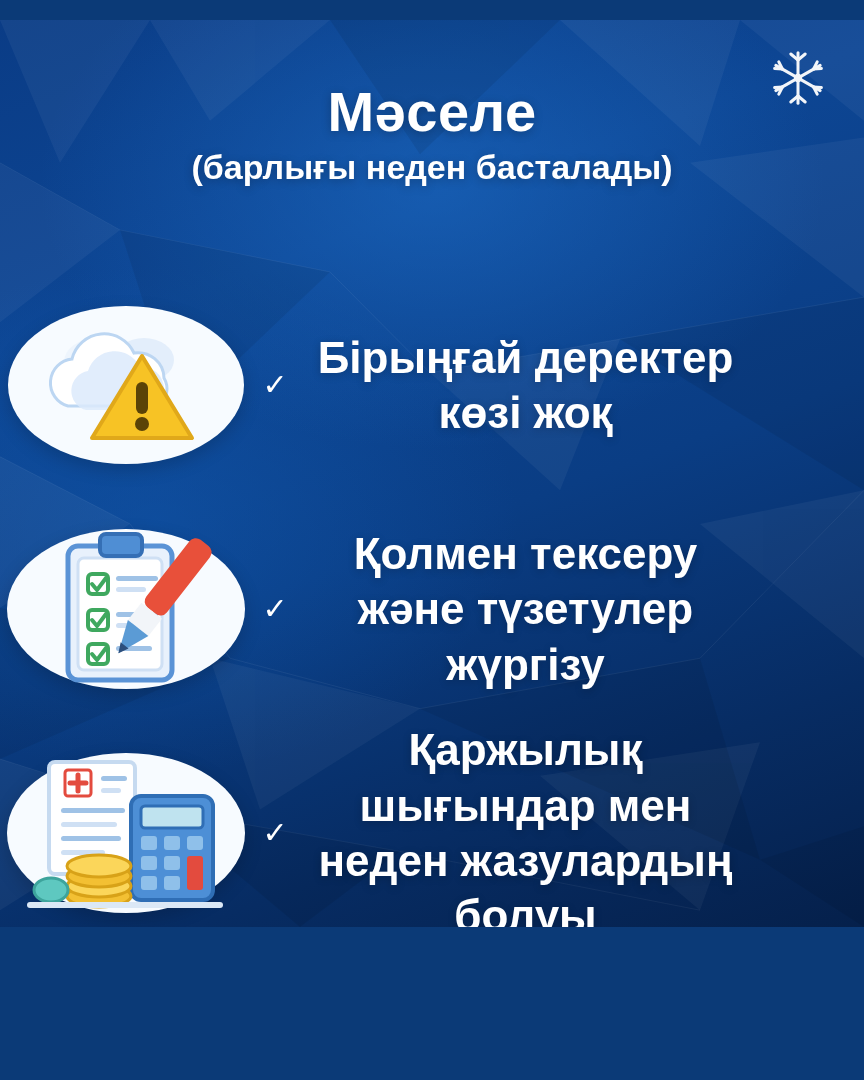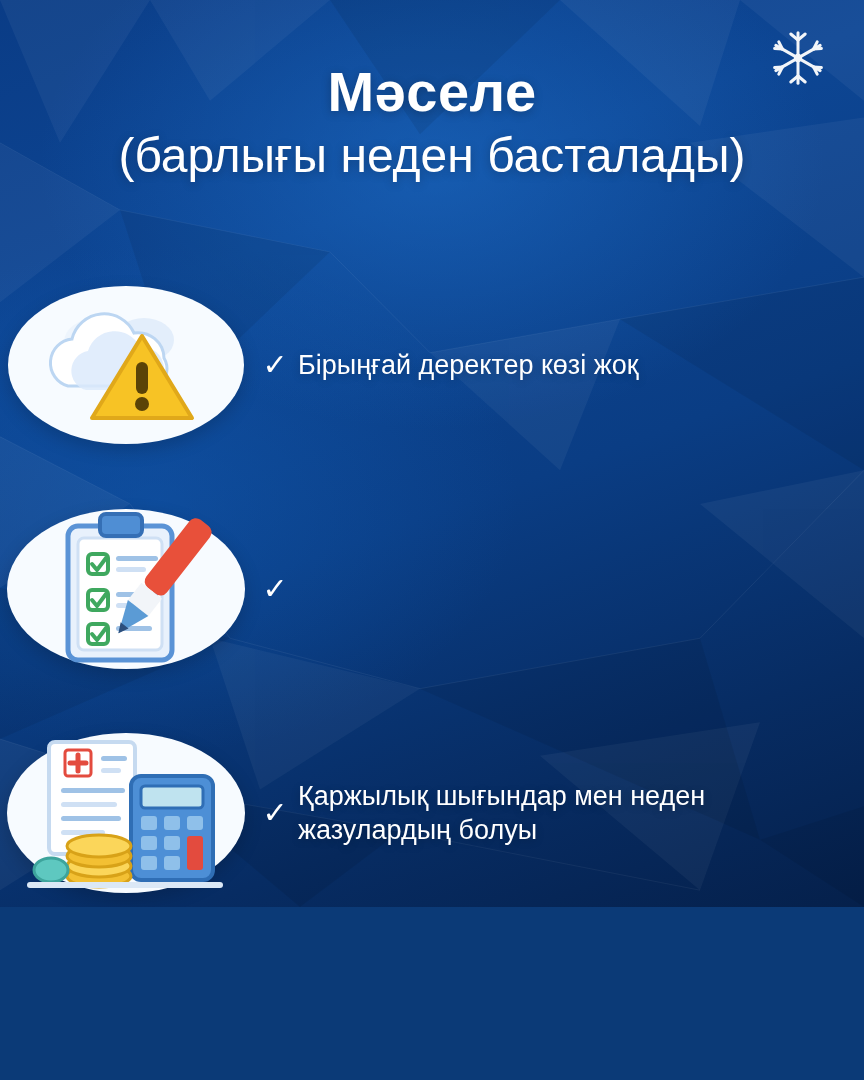--- a/index.html
+++ b/index.html
@@ -16,20 +16,21 @@
   .slide {
     position: absolute;
     inset: 0;
     width: 864px;
     height: 907px;
     overflow: hidden;
     background:
       radial-gradient(ellipse 70% 45% at 50% 18%, rgba(30,110,200,0.55) 0%, rgba(20,80,165,0.0) 65%),
       radial-gradient(ellipse 60% 40% at 18% 55%, rgba(18,92,180,0.45) 0%, rgba(10,55,125,0.0) 70%),
       linear-gradient(160deg, #0a3c86 0%, #0d4694 28%, #0a3d84 55%, #072c63 80%, #05204b 100%);
+    margin-top: 20px;
   }
   
   .facets { position: absolute; inset: 0; pointer-events: none; }
   .facets svg { width: 100%; height: 100%; display: block; }
 
   .logo {
     position: absolute;
     top: 28px;
     right: 36px;
     width: 60px;
@@ -47,22 +48,22 @@
   }
   .headline .title {
     font-size: 56px;
     font-weight: bold;
     letter-spacing: 0.5px;
     line-height: 1.08;
     text-shadow: 0 2px 10px rgba(0,0,0,0.25);
   }
   .headline .subtitle {
     margin-top: 6px;
-    font-size: 48px;
-    font-weight: normal;
+    font-size: 34px;
+    font-weight: bold;
     line-height: 1.15;
     text-shadow: 0 2px 10px rgba(0,0,0,0.25);
   }
 
   .items {
     position: absolute;
     top: 258px;
     left: 0;
     width: 864px;
   }
@@ -94,25 +95,26 @@
     min-width: 46px;
     color: #ffffff;
     font-size: 30px;
     line-height: 1;
     display: flex;
     align-items: center;
     justify-content: center;
   }
   .item-text {
     color: #ffffff;
-    font-size: 27px;
+    font-size: 44px;
     line-height: 1.26;
-    font-weight: normal;
+    font-weight: bold;
     max-width: 455px;
     text-shadow: 0 2px 8px rgba(0,0,0,0.22);
+    text-align: center;
   }
   .item-1 .oval { width: 236px; height: 158px; }
 </style>
 </head>
 <body>
 
 <div class="slide">
 
   <div class="facets">
     <svg viewBox="0 0 864 1080" preserveAspectRatio="none">
@@ -222,20 +224,21 @@
             <g transform="rotate(38 140 70)">
               <rect x="126" y="6" width="26" height="86" rx="8" fill="#e8503a"></rect>
               <rect x="126" y="92" width="26" height="22" fill="#f2f5f9"></rect>
               <path d="M126 114 L152 114 L139 146 Z" fill="#5b9bd5"></path>
               <path d="M134 136 L144 136 L139 146 Z" fill="#2d4f7c"></path>
             </g>
           </svg>
         </div>
       </div>
       <div class="check">✓</div>
+      <div class="item-text">Қолмен тексеру және түзетулер жүргізу</div>
     </div>
 
     <div class="item item-3">
       <div class="icon-wrap">
         <div class="oval">
           <svg viewBox="0 0 210 170" width="210" height="170" aria-hidden="true">
             <rect x="28" y="14" width="86" height="112" rx="6" fill="#ffffff" stroke="#c6daf0" stroke-width="4"></rect>
             <rect x="44" y="22" width="26" height="26" rx="3" fill="#ffffff" stroke="#e34b3e" stroke-width="3"></rect>
             <path d="M57 27 v16 M49 35 h16" stroke="#e34b3e" stroke-width="5" stroke-linecap="round"></path>
             <rect x="80" y="28" width="26" height="5" rx="2.5" fill="#9fc2e6"></rect>

